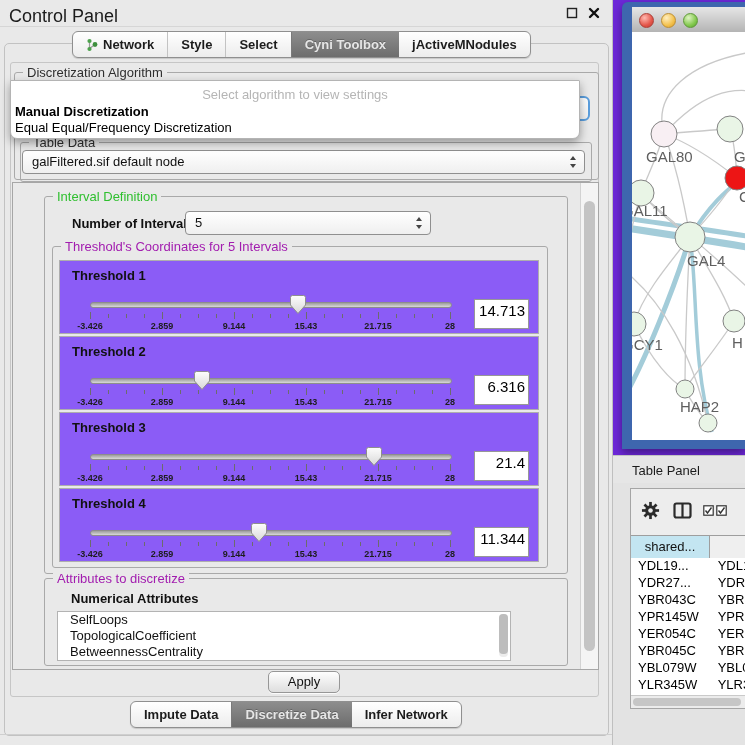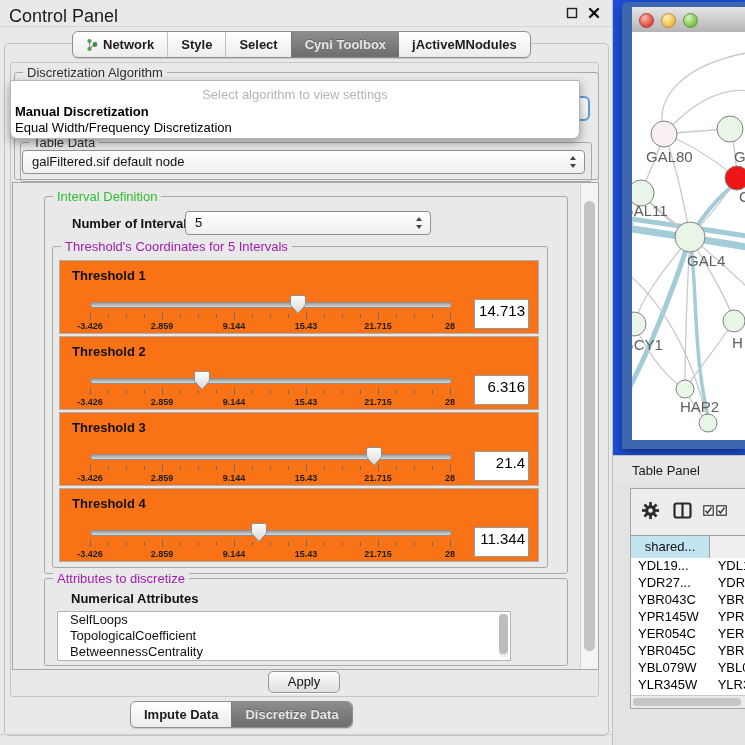--- a/index.html
+++ b/index.html
@@ -46,41 +46,41 @@
   .popup .hint{position:absolute;left:0;right:0;top:6px;text-align:center;font-size:13px;color:#b5b5b5;}
   .popup .item1{position:absolute;left:4px;top:23px;font-size:13px;font-weight:bold;color:#000;cursor:pointer;}
   .popup .item2{position:absolute;left:4px;top:39px;font-size:13px;color:#000;cursor:pointer;}
 
   
   .scrollpane{position:absolute;left:12px;top:182px;width:585px;height:486px;border:1px solid #a6a6a6;background:#e9e9e9;}
   .vscroll{position:absolute;right:0;top:0;width:17px;height:100%;background:#f4f4f4;border-left:1px solid #d2d2d2;}
   .vscroll .thumb{position:absolute;left:3px;top:18px;width:11px;height:450px;background:#c4c4c4;border-radius:6px;}
 
   
-  .th-panel{position:relative;width:478px;height:72px;border:1px solid #aeaeae;background:#f97316;margin-bottom:2px;text-decoration:underline;}
+  .th-panel{position:relative;width:478px;height:72px;border:1px solid #aeaeae;background:#8b5cf6;margin-bottom:2px;text-decoration:underline;}
   .th-label{position:absolute;left:12px;top:7px;font-size:13px;font-weight:bold;color:#111;}
   .slider-wrap{position:absolute;left:30px;top:41px;width:360px;height:30px;}
   .track{position:absolute;left:0;top:0;width:360px;height:4px;border:1px solid #8d8d8d;border-radius:3px;background:linear-gradient(#9d9d9d,#d8d8d8);}
   .thumbsvg{position:absolute;top:-8px;cursor:pointer;}
   .ticks{position:absolute;left:0;top:10px;width:360px;height:8px;}
   .ticks i{position:absolute;width:1px;background:#6c6c6c;}
   .tick-labels{position:absolute;left:0;top:19px;width:360px;height:12px;}
   .tick-labels span{position:absolute;transform:translateX(-50%);font-size:9px;font-weight:bold;color:#1d1d1d;white-space:nowrap;}
   .value-box{position:absolute;left:414px;top:38px;width:50px;height:26px;background:#fff;border:1px solid #979797;font-size:15px;color:#000;text-align:right;padding:2px 3px 0 0;}
 
   
   .attr-list{position:absolute;left:12px;top:32px;width:452px;height:48px;background:#fff;border:1px solid #b3b3b3;overflow:hidden;}
   .attr-list .li{font-size:13px;color:#111;padding-left:12px;line-height:16px;cursor:pointer;white-space:nowrap;}
   .attr-scroll{position:absolute;right:2px;top:2px;width:9px;height:43px;background:#ececec;border-radius:4px;}
   .attr-scroll b{position:absolute;left:0;top:0;width:9px;height:40px;background:#bdbdbd;border-radius:4px;}
 
   .apply-btn{position:absolute;left:268px;top:671px;width:70px;height:20px;border:1px solid #979797;border-radius:5px;background:linear-gradient(#fefefe,#dedede);font-size:13px;color:#111;text-align:center;line-height:19px;cursor:pointer;box-shadow:0 1px 0 rgba(255,255,255,.8);}
 
   
-  .rightcol{position:absolute;left:613px;top:0;width:132px;height:591px;background:#1d4ed8;}
+  .rightcol{position:absolute;left:613px;top:0;width:132px;height:591px;background:#6d28d9;}
   .netwin{position:absolute;left:9px;top:2px;width:123px;height:447px;background:#3e66ae;border-top-left-radius:6px;box-shadow:0 4px 10px rgba(0,0,0,.4);padding:0;}
   .netwin .inner{position:absolute;left:10px;top:5px;right:0;bottom:9px;background:#fff;overflow:hidden;}
   .mac-titlebar{position:absolute;left:0;top:0;right:0;height:25px;background:linear-gradient(#e6e6e6,#b4b4b4);border-bottom:1px solid #8d8d8d;}
   .light{position:absolute;top:6px;width:13px;height:13px;border-radius:50%;cursor:pointer;}
   .light.red{left:7px;background:radial-gradient(circle at 35% 30%,#ffb9b0,#e4564a 60%,#c03a30);border:1px solid #ad4038;}
   .light.yellow{left:29px;background:radial-gradient(circle at 35% 30%,#ffeec0,#f3c14d 60%,#d99c2b);border:1px solid #bd8f34;}
   .light.green{left:51px;background:radial-gradient(circle at 35% 30%,#dff3c3,#83c94e 60%,#57a02f);border:1px solid #5f9939;}
   .canvas{position:absolute;left:0;top:26px;right:0;bottom:0;overflow:hidden;}
 
   .tp-bar{position:absolute;left:0;top:455px;width:132px;height:28px;background:#e6e6e6;border-top:1px solid #c2c2c2;}
@@ -153,21 +153,21 @@
   <div class="combo" style="left:22px;top:150px;width:561px;height:22px;">
     <span class="val">galFiltered.sif default node</span>
     <svg class="updown" width="8" height="14" viewBox="0 0 8 14">
         <path d="M4 1 L7 5 L1 5 Z M4 13 L1 9 L7 9 Z" fill="#444"></path>
       </svg>
   </div>
 
   <div class="popup">
     <div class="hint">Select algorithm to view settings</div>
     <div class="item1">Manual Discretization</div>
-    <div class="item2">Equal Width/Frequency Discretization</div>
+    <div class="item2">Equal Equal/Frequency Discretization</div>
   </div>
 
   <div class="scrollpane">
     <div class="vscroll">
         <div class="thumb"></div>
       </div>
   </div>
 
   <div class="groupbox" style="left:44px;top:196px;width:522px;height:376px;">
     <span class="group-title gt-green">Interval Definition</span>
@@ -388,20 +388,23 @@
   </div>
 
   <div class="apply-btn">Apply</div>
 
   <div class="tabrow bottom-tabs" id="bottomTabs">
       <div class="tab">
         <span>Impute Data</span>
       </div>
       <div class="tab active">
         <span>Discretize Data</span>
+      </div>
+      <div class="tab">
+        <span>Infer Network</span>
       </div>
     </div>
 </div>
 
 <div class="rightcol">
 
   <div class="netwin">
     <div class="mac-titlebar" style="left:10px;top:5px;right:0;height:25px;position:absolute;">
       <span class="light red"></span>
       <span class="light yellow"></span>

